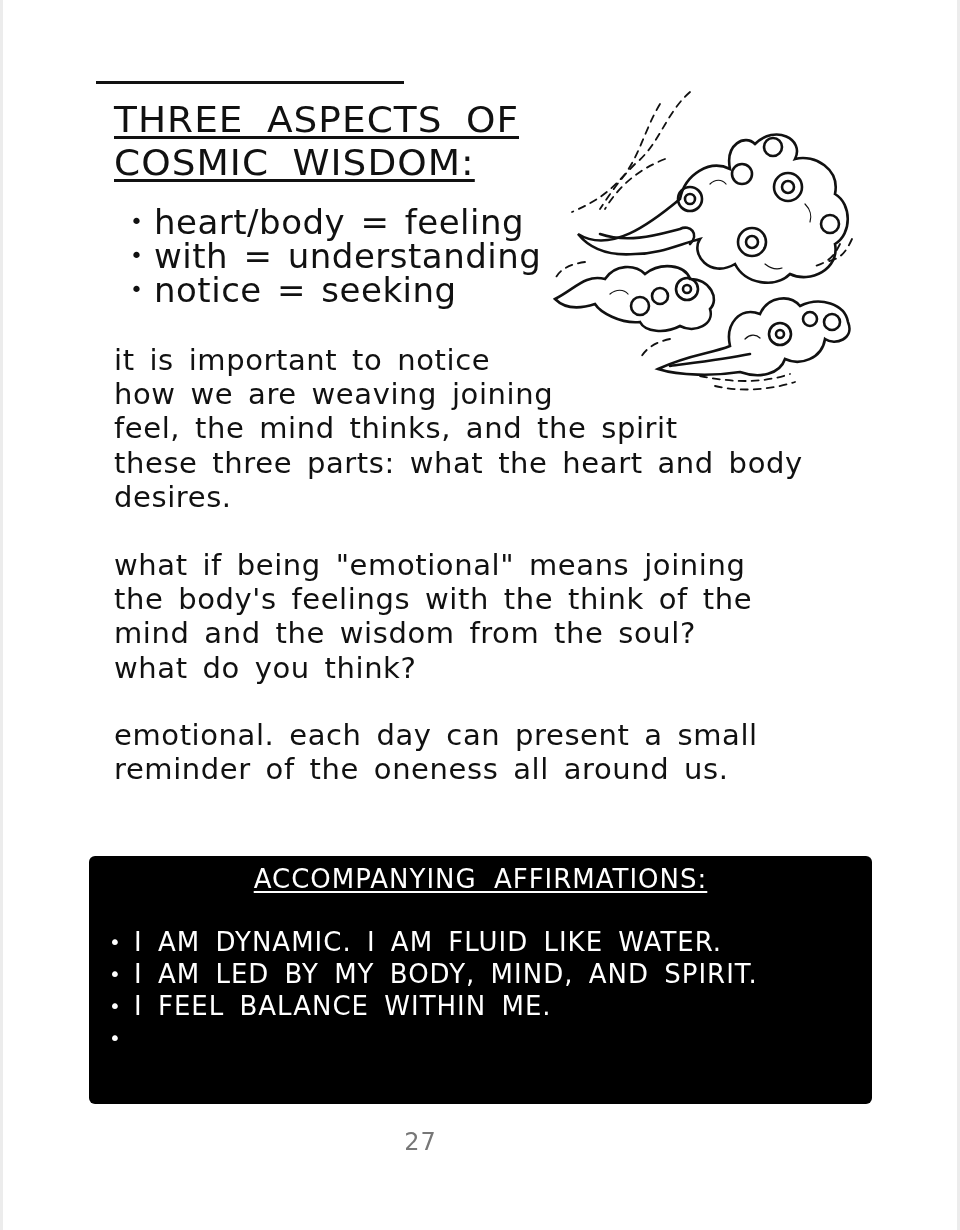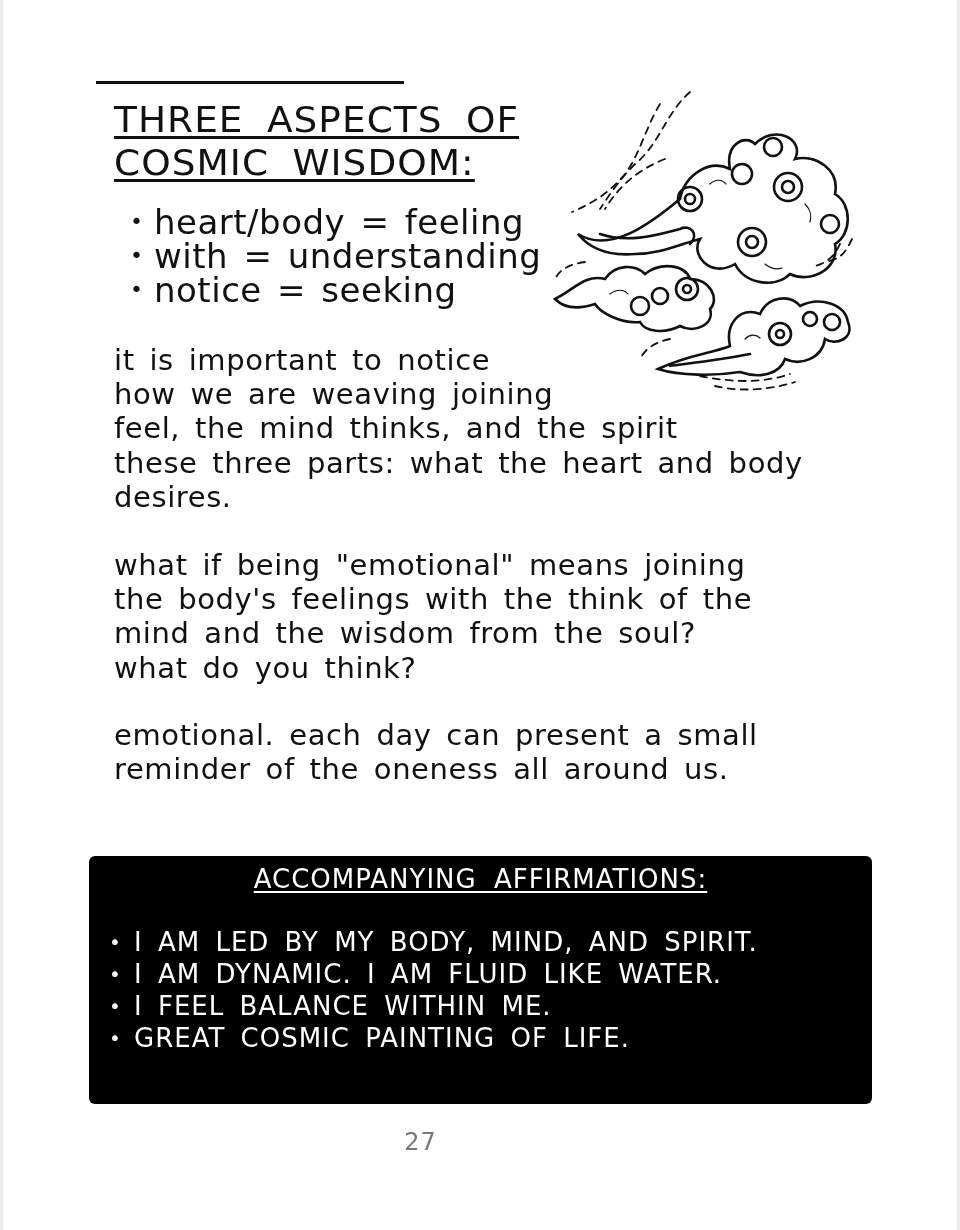--- a/index.html
+++ b/index.html
@@ -128,27 +128,26 @@
 
 <p class="para p3">
   <span>emotional. each day can present a small</span>
   <span>reminder of the oneness all around us.</span>
 </p>
 
 <div class="aff-box">
   <div class="aff-title">ACCOMPANYING AFFIRMATIONS:</div>
   <ul class="aff-list">
     <li>
-      <span>I AM LED BY MY BODY, MIND, AND SPIRIT.</span>
+      <span>I AM DYNAMIC. I AM FLUID LIKE WATER.</span>
     </li>
     <li>
-      <span>I AM DYNAMIC. I AM FLUID LIKE WATER.</span>
+      <span>I AM LED BY MY BODY, MIND, AND SPIRIT.</span>
     </li>
     <li>
       <span>I FEEL BALANCE WITHIN ME.</span>
     </li>
     <li>
-      <span>GREAT COSMIC PAINTING OF LIFE.</span>
     </li>
   </ul>
 </div>
 
 <div class="page-number">27</div>
 
 </body></html>

